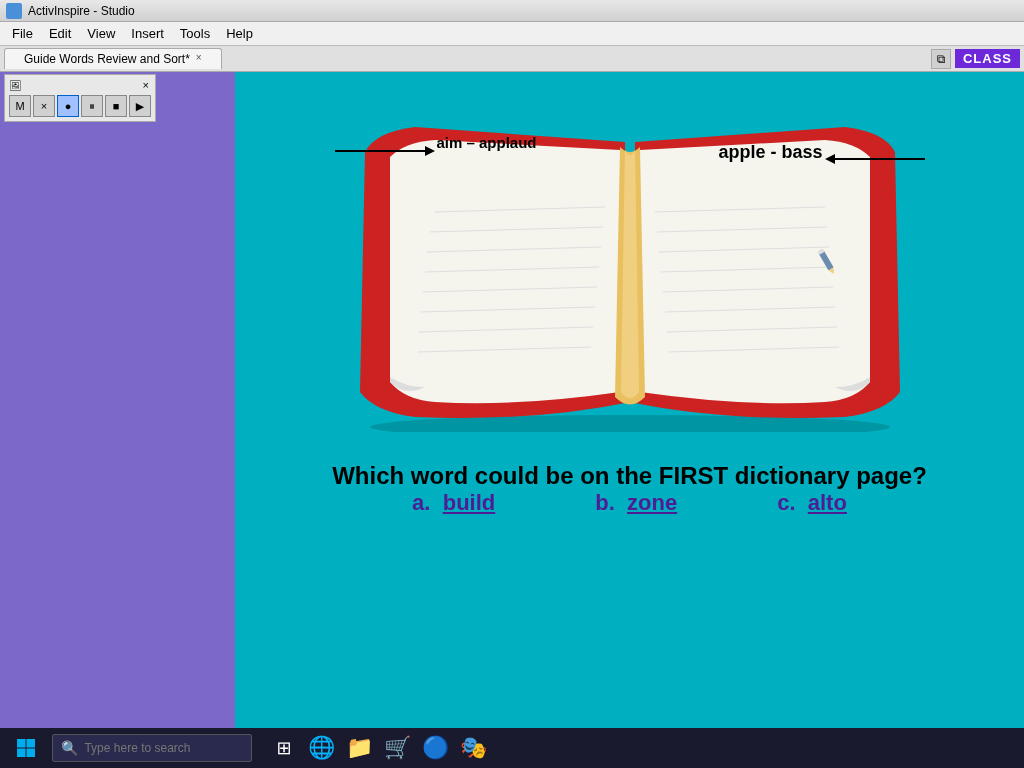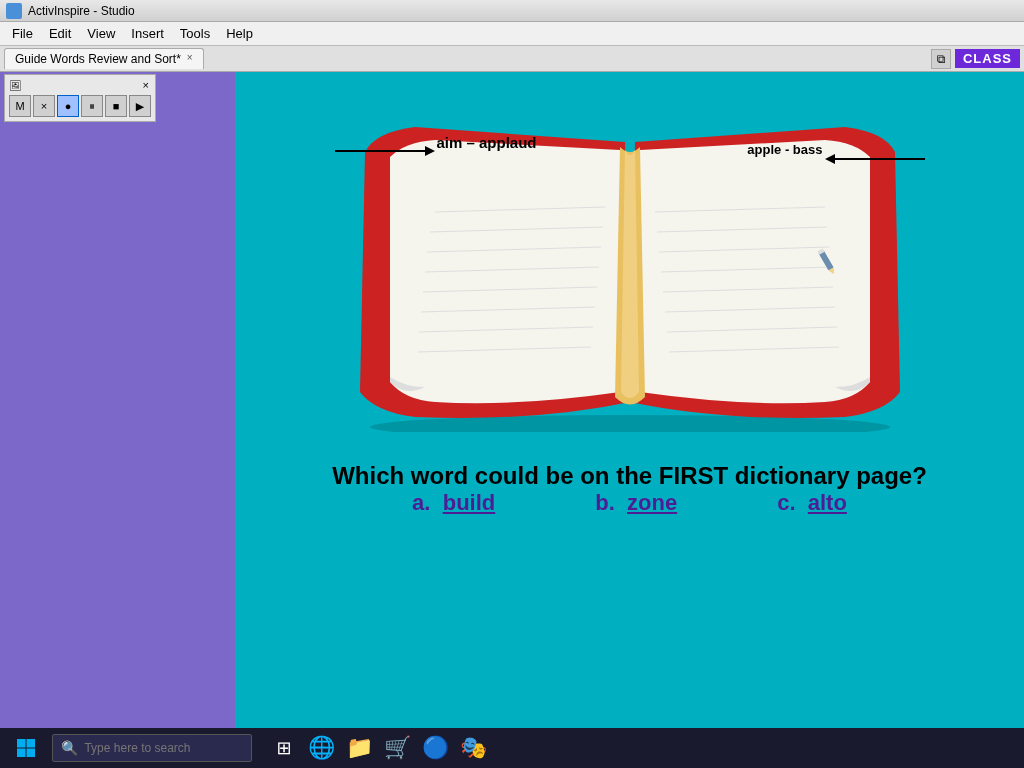--- a/index.html
+++ b/index.html
@@ -42,21 +42,21 @@
       background: #e0e0e0;
       display: flex;
       align-items: center;
       padding: 0 4px;
       border-bottom: 1px solid #aaa;
     }
     .tab {
       background: #f5f5f5;
       border: 1px solid #aaa;
       border-bottom: none;
-      padding: 3px 10px;
+      padding: 3px 19px;
       font-size: 12px;
       display: flex;
       align-items: flex-start;
       gap: 6px;
       cursor: pointer;
       border-radius: 3px 3px 0 0;
     }
     .tab-close {
       font-size: 10px;
       color: #555;
@@ -362,21 +362,21 @@
         </svg>
         <span style="position:absolute; left:102px; top:0; font-size:15px; font-weight:bold; color:#000; white-space:nowrap;">aim – applaud</span>
       </div>
 
       
       <div style="position:absolute; top:50px; right:0; display:flex; align-items:center;">
         <svg width="120" height="30" style="position:absolute; right:0; top:5px;">
           <line x1="120" y1="12" x2="30" y2="12" stroke="#000" stroke-width="2"></line>
           <polygon points="30,7 20,12 30,17" fill="#000"></polygon>
         </svg>
-        <span style="position:absolute; right:102px; top:0; font-size:13px; font-weight:bold; color:#000; white-space:nowrap;text-align:center;">apple - bass</span>
+        <span style="position:absolute; right:102px; top:0; font-size:18px; font-weight:bold; color:#000; white-space:nowrap;text-align:center;">apple - bass</span>
       </div>
     </div>
 
     <div id="question-area">
       <div id="question-text">Which word could be on the FIRST dictionary page?</div>
       <div id="answers">
         <div>
           <span>a.</span>
           &nbsp;<span class="answer-word">build</span>
         </div>

